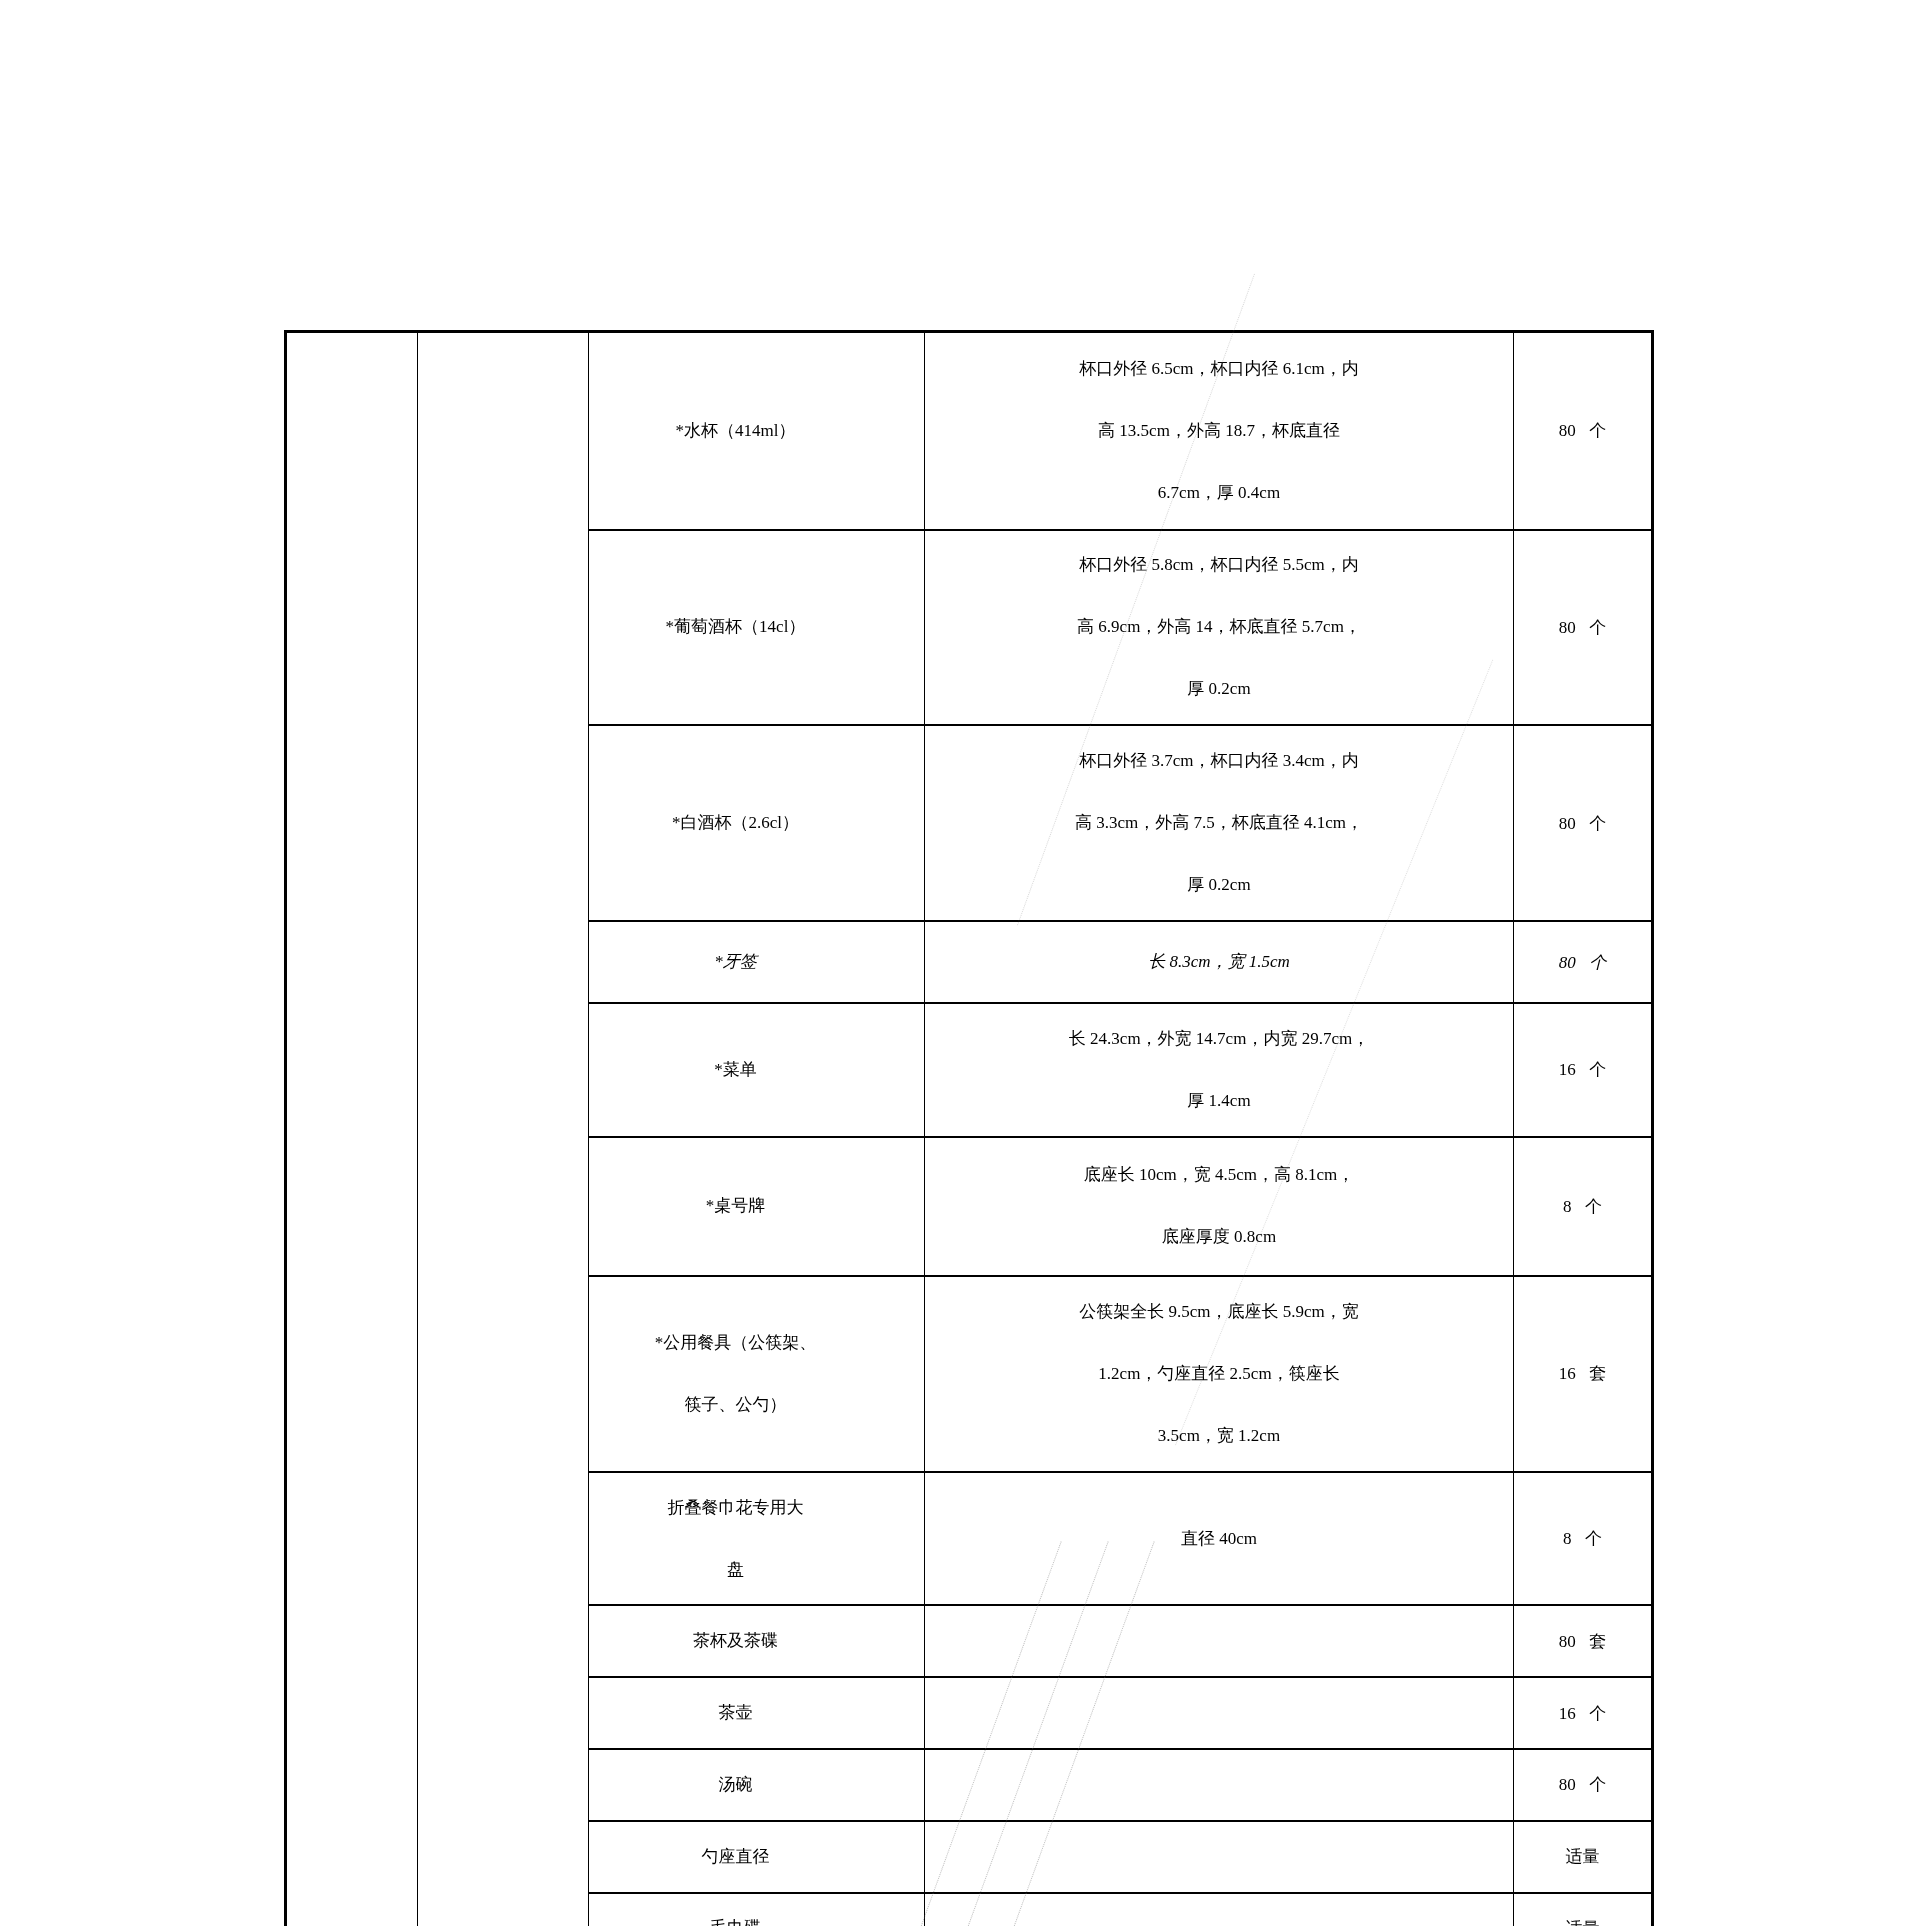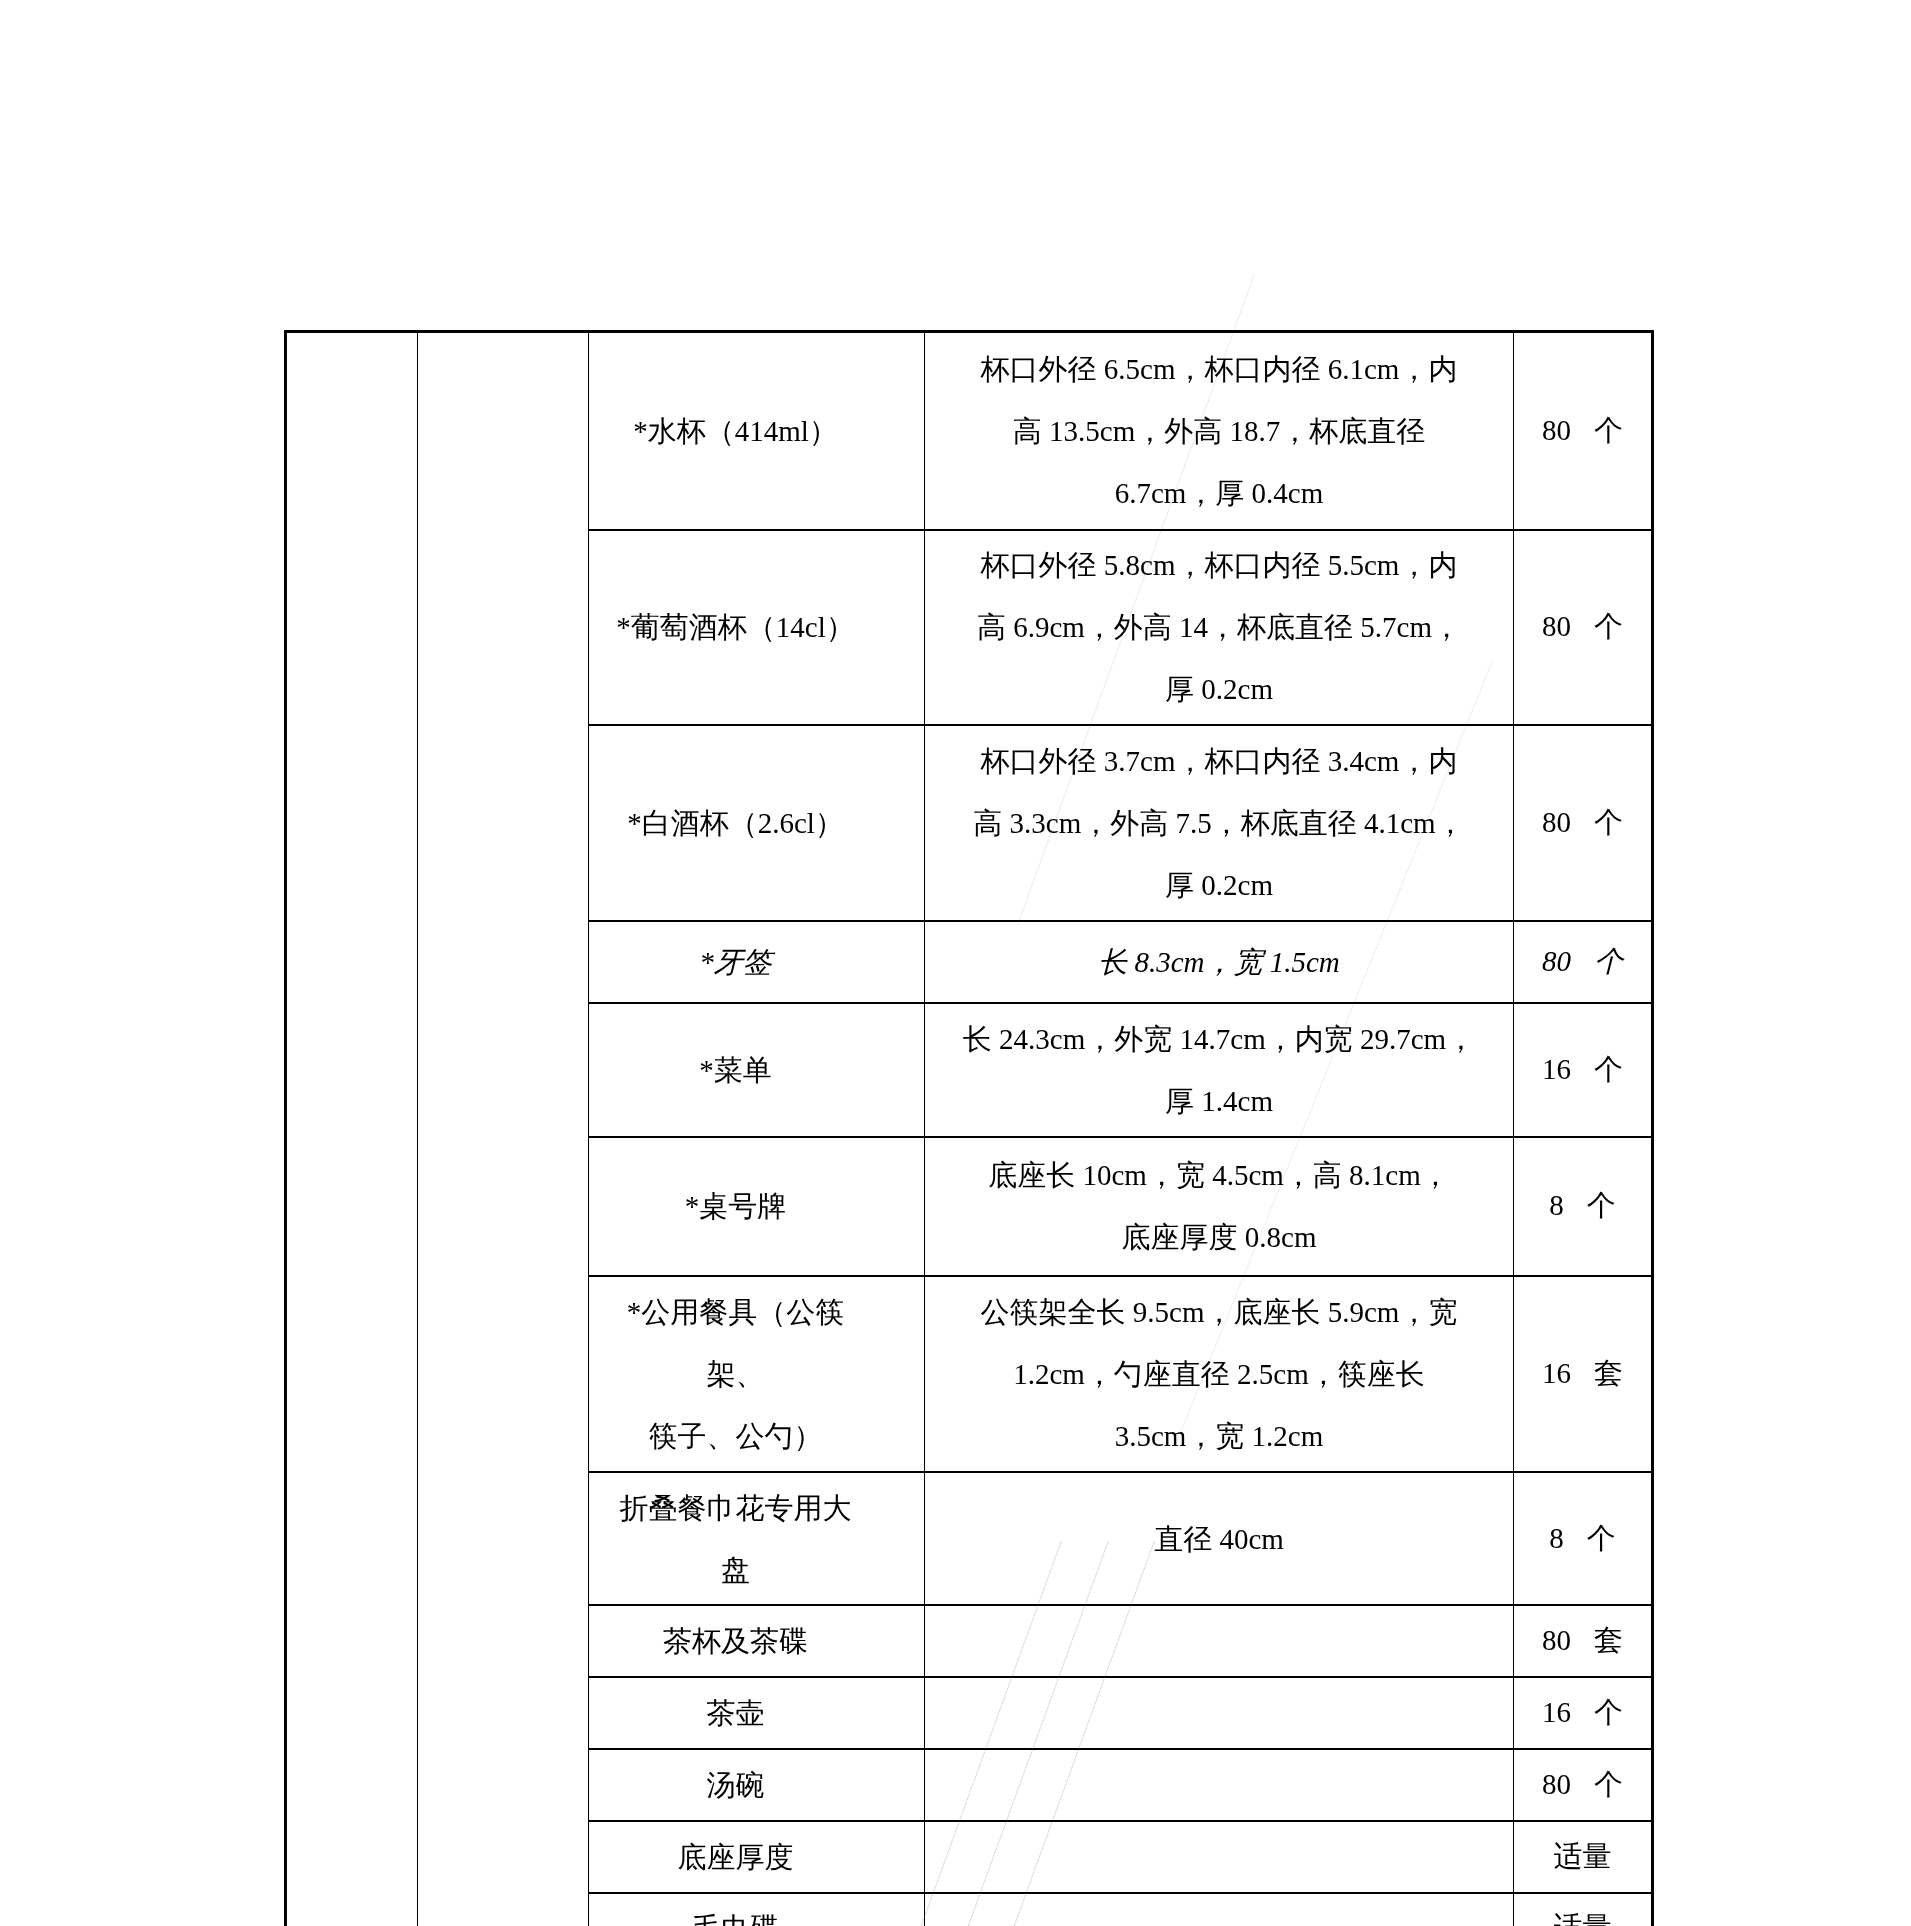--- a/index.html
+++ b/index.html
@@ -19,21 +19,21 @@
     width: 1366px;
     border-collapse: collapse;
     table-layout: fixed;
     border: 3.1px solid #000000;
   }
   td {
     border: 1.9px solid #000000;
     border-top-width: 2.3px;
     border-bottom-width: 2.3px;
     padding: 0;
-    font-size: 29px;
+    font-size: 17px;
     vertical-align: middle;
     overflow: hidden;
   }
   .item-cell {
     text-align: center;
     padding: 3.9px 58px 3.9px 16px;
     line-height: 62px;
     white-space: pre-line;
   }
   .spec-cell {
@@ -143,21 +143,21 @@
           <td class="item-cell">茶壶</td>
           <td class="spec-cell"></td>
           <td class="qty-cell">16 个</td>
         </tr>
         <tr style="height: 69px;">
           <td class="item-cell">汤碗</td>
           <td class="spec-cell"></td>
           <td class="qty-cell">80 个</td>
         </tr>
         <tr style="height: 69px;">
-          <td class="item-cell">底座厚度</td>
+          <td class="item-cell">勺座直径</td>
           <td class="spec-cell"></td>
           <td class="qty-cell">适量</td>
         </tr>
         <tr style="height: 69px;">
           <td class="item-cell">毛巾碟</td>
           <td class="spec-cell"></td>
           <td class="qty-cell">适量</td>
         </tr>
       </tbody>
   </table>

